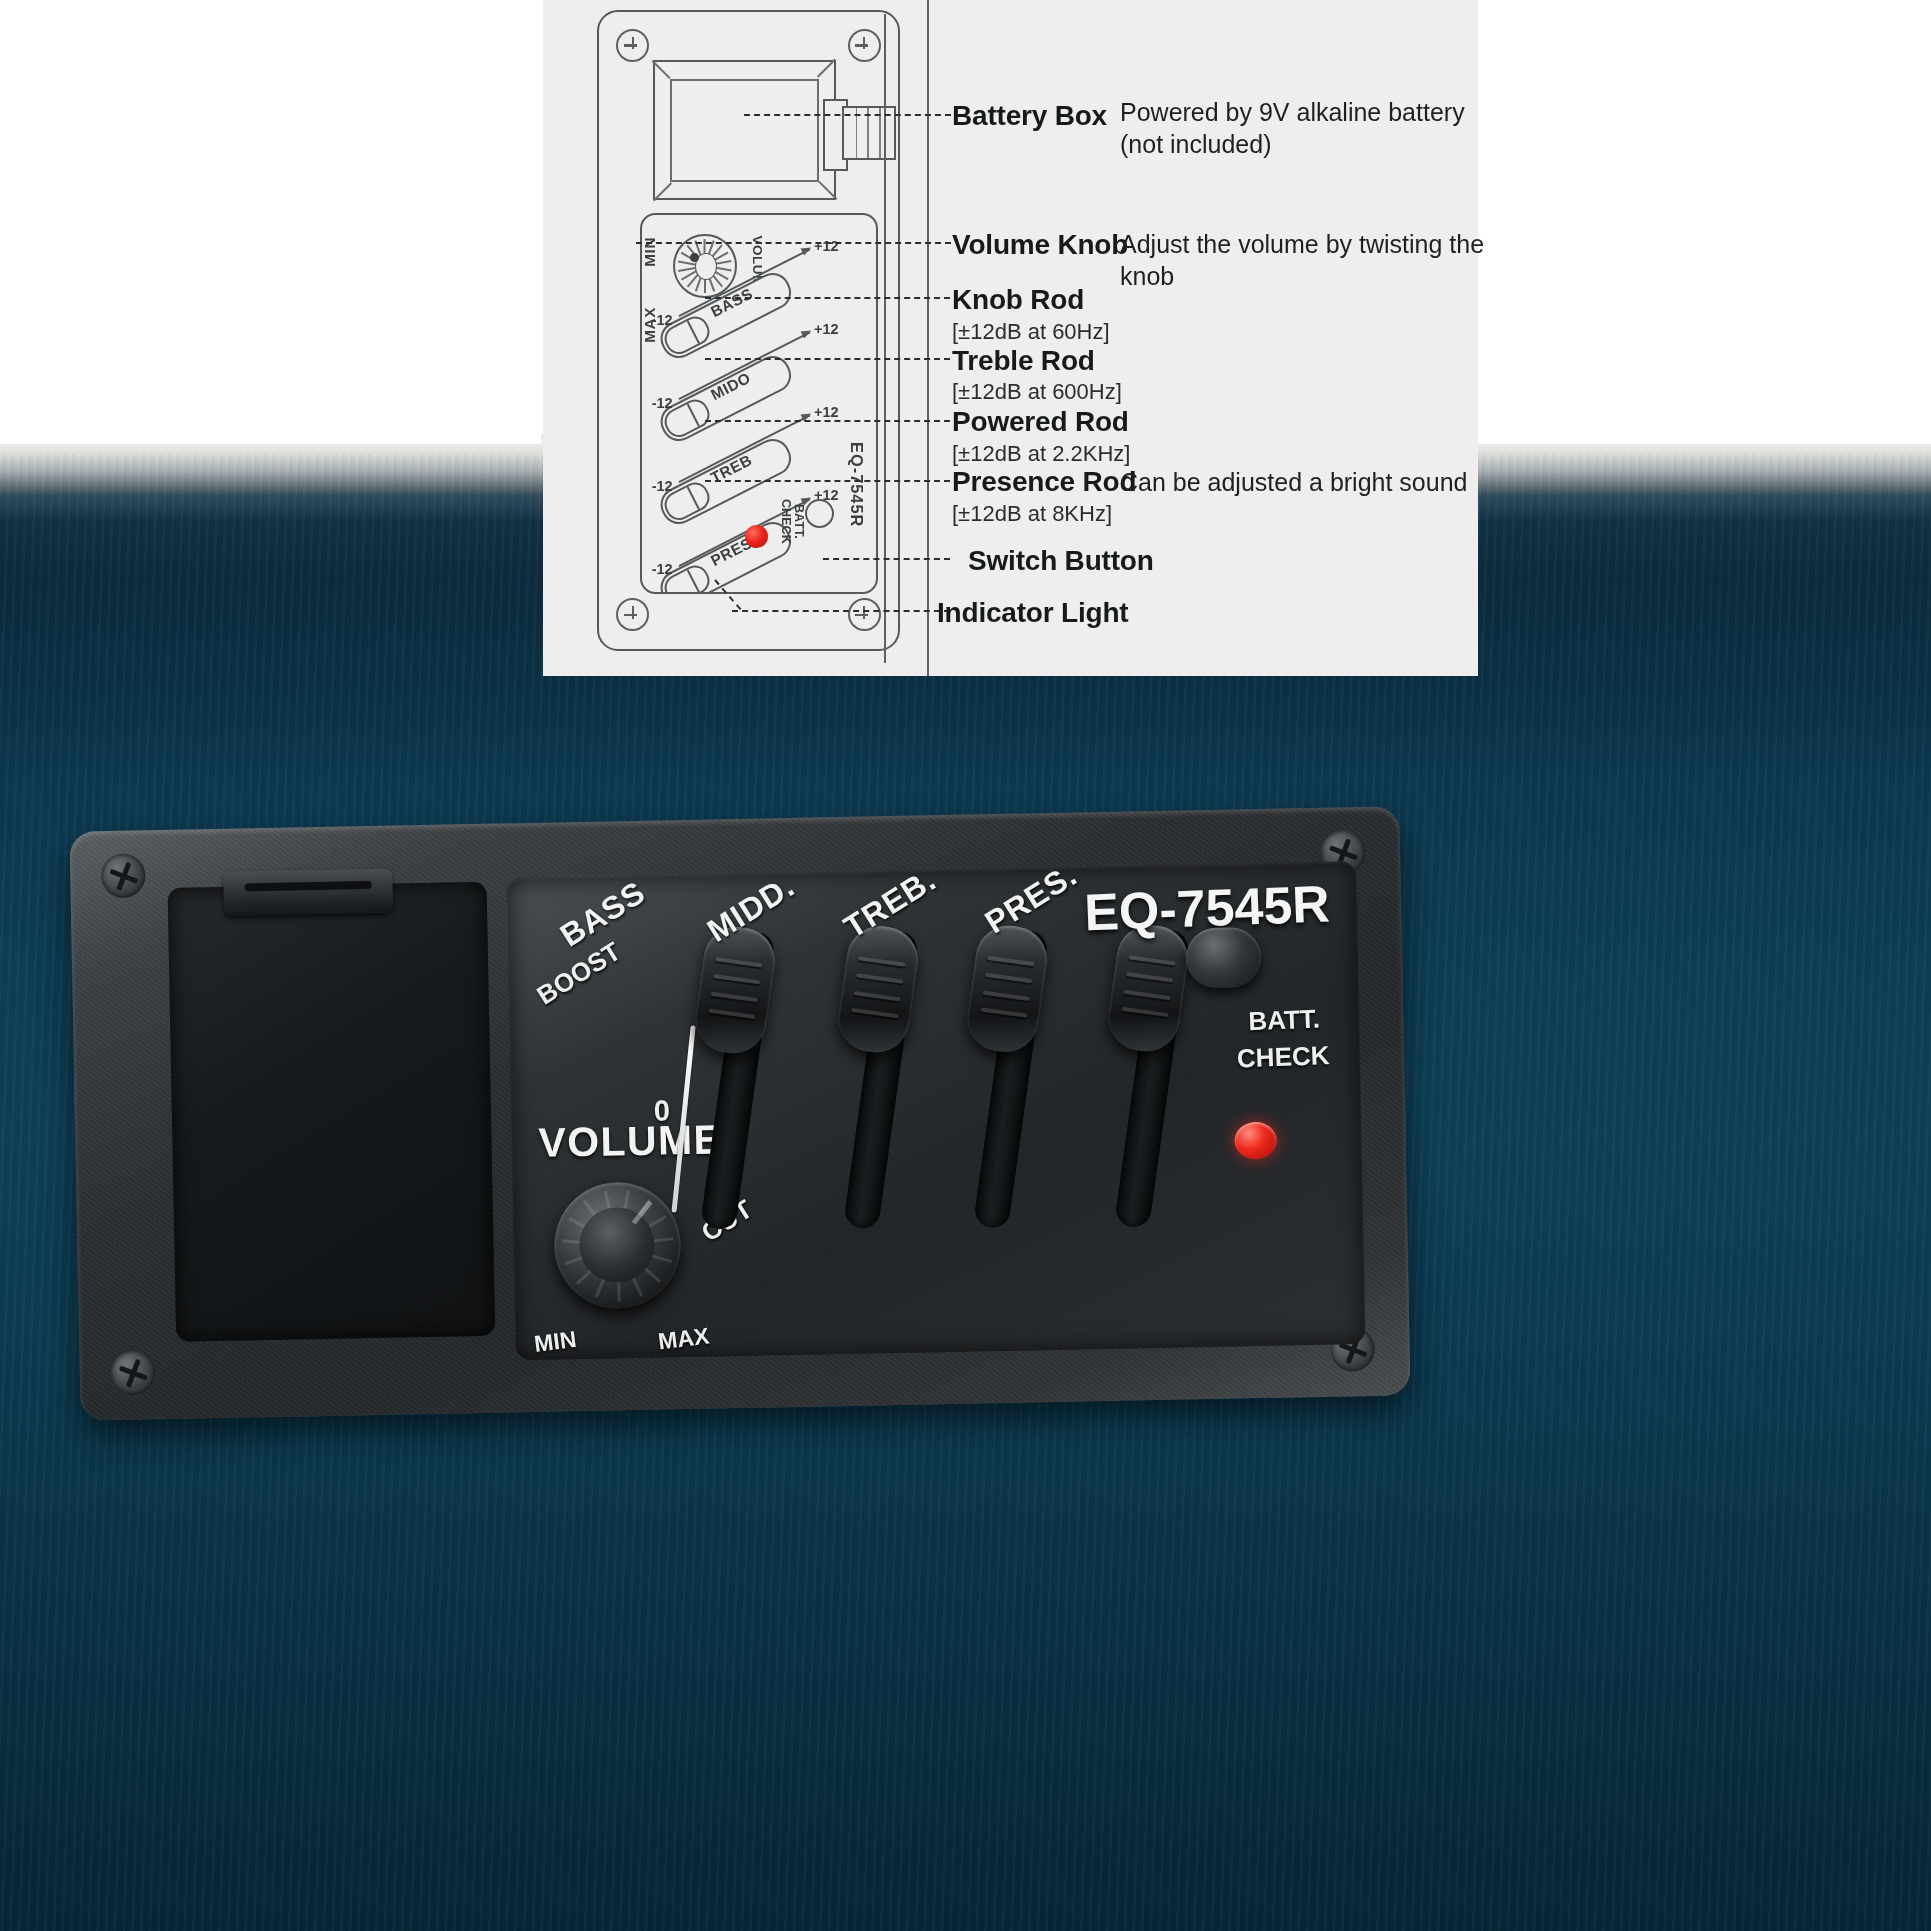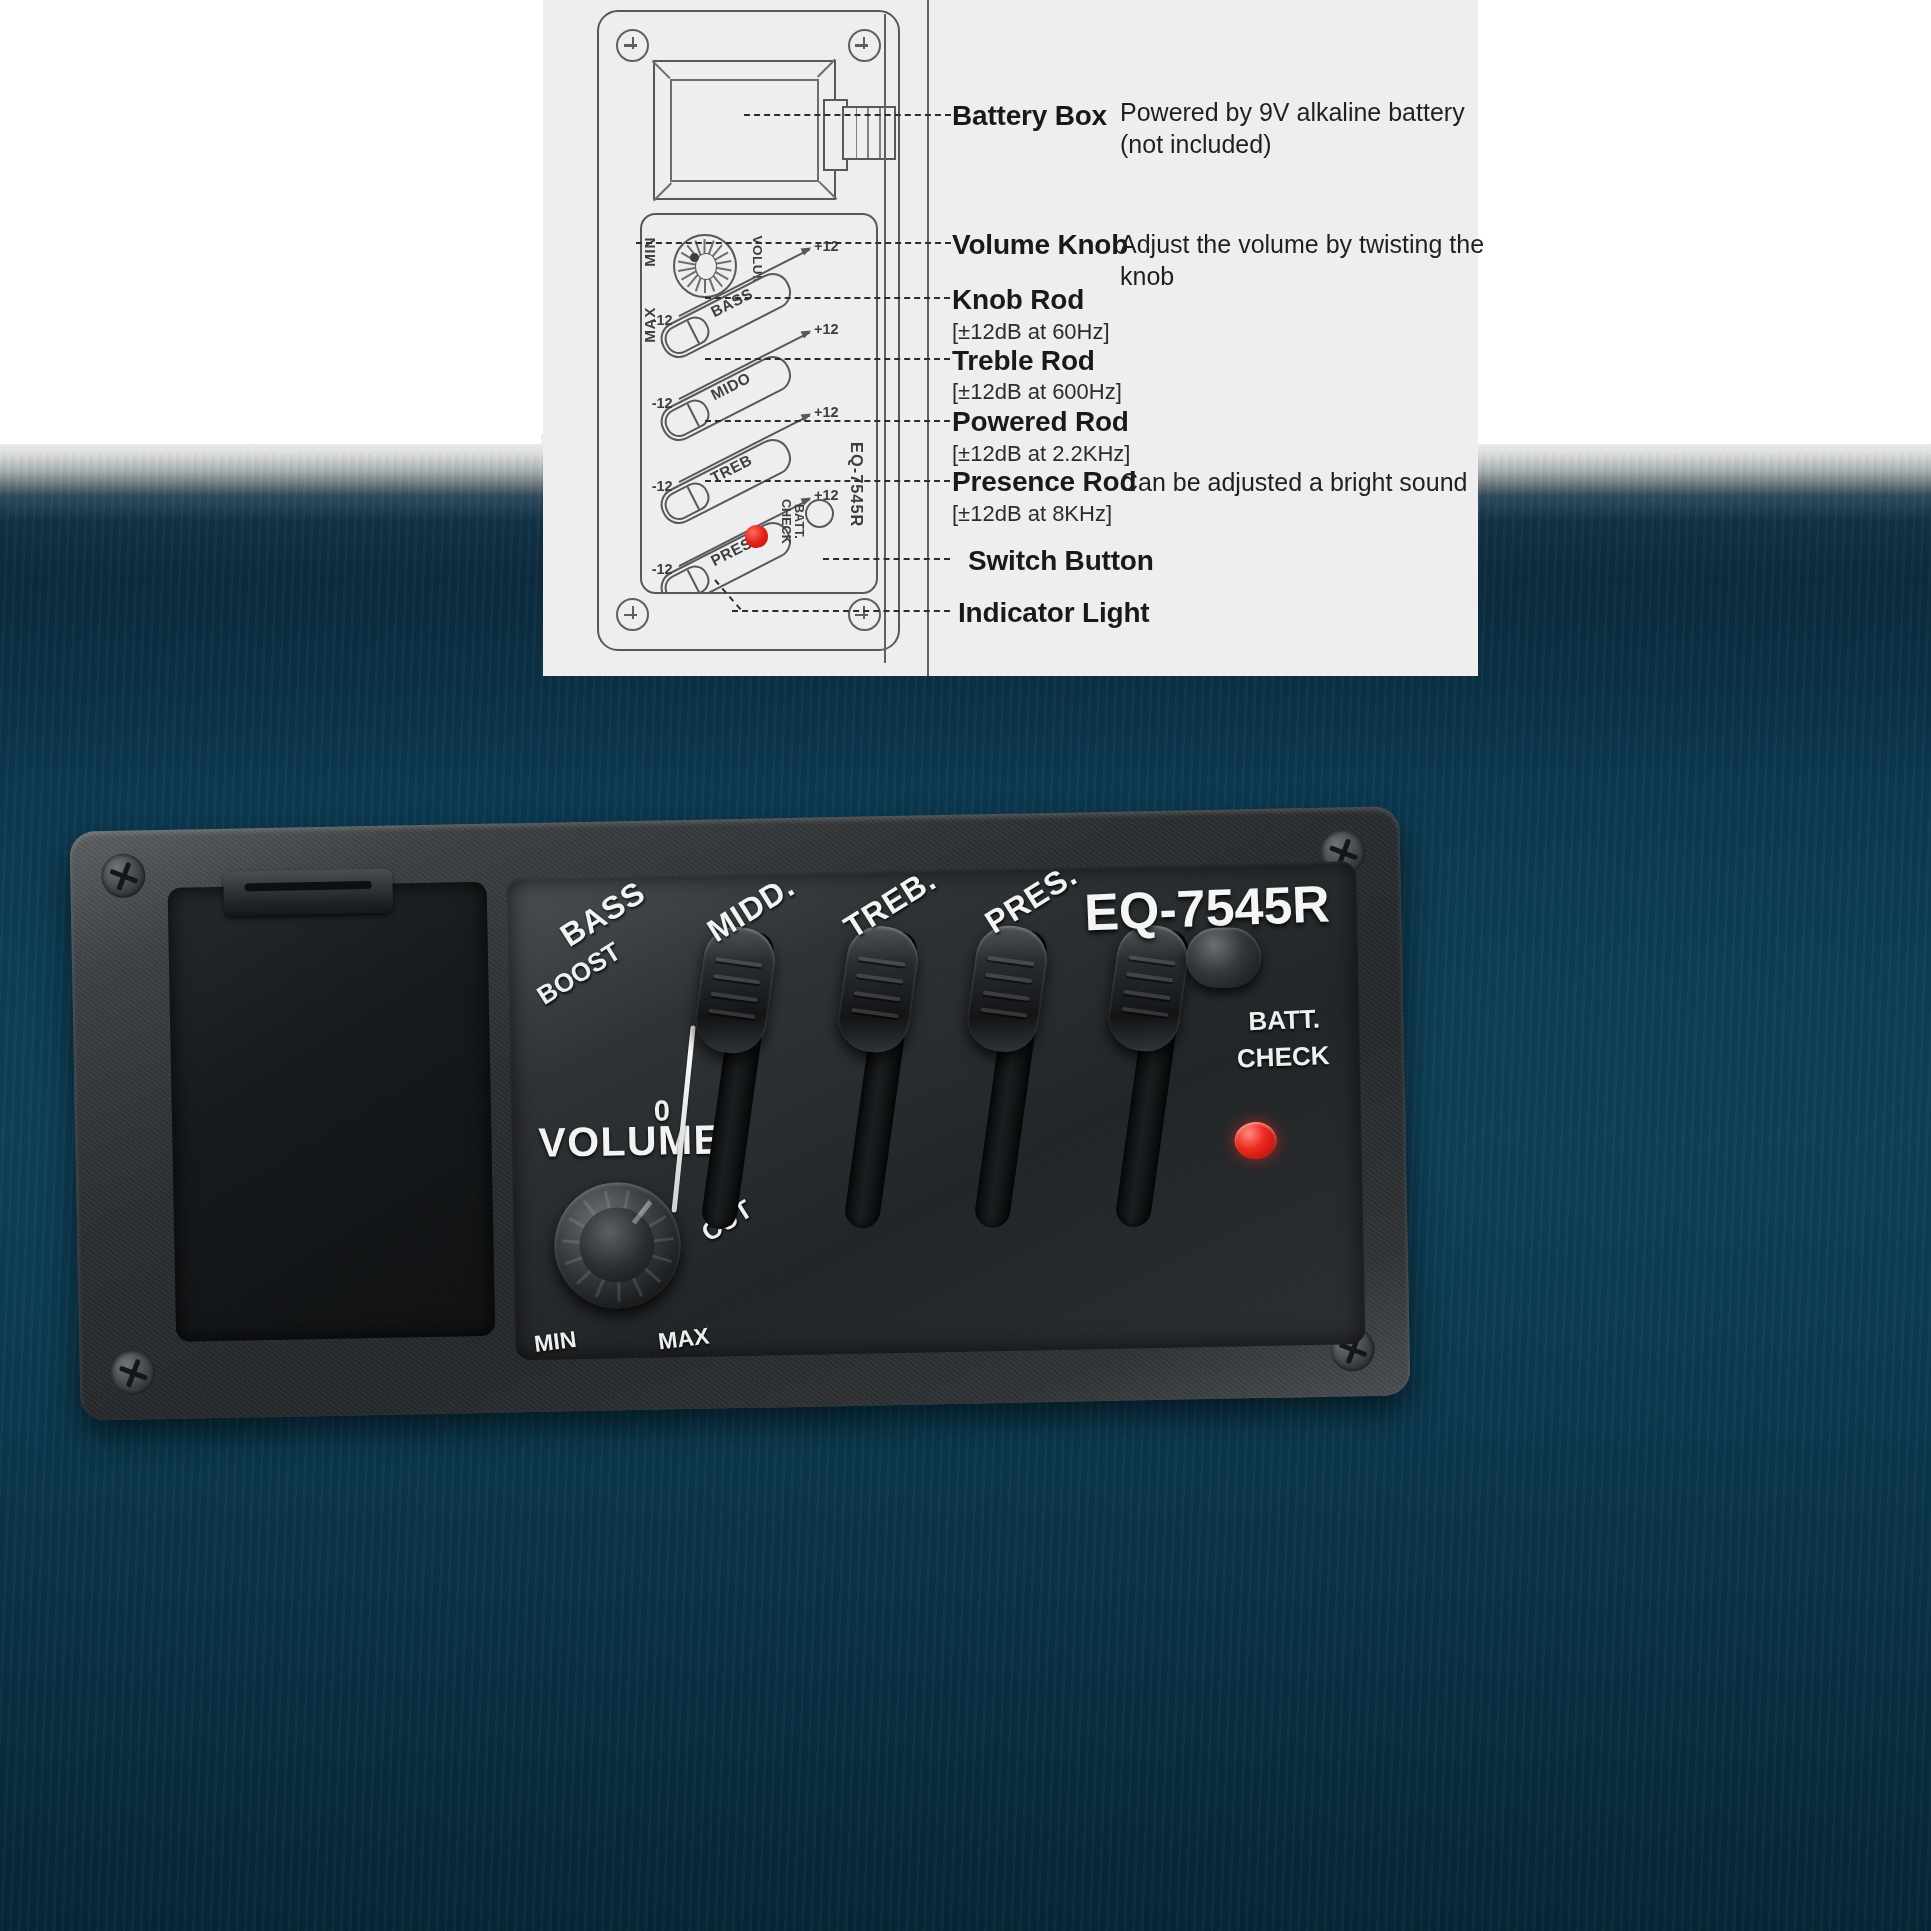--- a/index.html
+++ b/index.html
@@ -377,21 +377,21 @@
     <div class="sub" style="left:409px;top:379px;">[±12dB at 600Hz]</div>
 
     <div class="lbl" style="left:409px;top:406px;">Powered Rod</div>
     <div class="sub" style="left:409px;top:441px;">[±12dB at 2.2KHz]</div>
 
     <div class="lbl" style="left:409px;top:466px;">Presence Rod</div>
     <div class="sub" style="left:409px;top:501px;">[±12dB at 8KHz]</div>
 
     <div class="lbl" style="left:409px;top:545px;margin-left:16px;">Switch Button</div>
 
-    <div class="lbl" style="left:415px;top:597px;">Indicator Light</div>
+    <div class="lbl" style="left:394px;top:597px;">Indicator Light</div>
 
     <div class="desc" style="left:577px;top:96px;white-space:pre-line;">Powered by 9V alkaline battery
 (not included)</div>
     <div class="desc" style="left:577px;top:218px;white-space:pre-line;margin-top:10px;">Adjust the volume by twisting the
 knob</div>
     <div class="desc" style="left:577px;top:466px;white-space:pre-line;">Can be adjusted a bright sound</div>
   </div>
 
   <div class="preamp">
     <div class="noise"></div>

